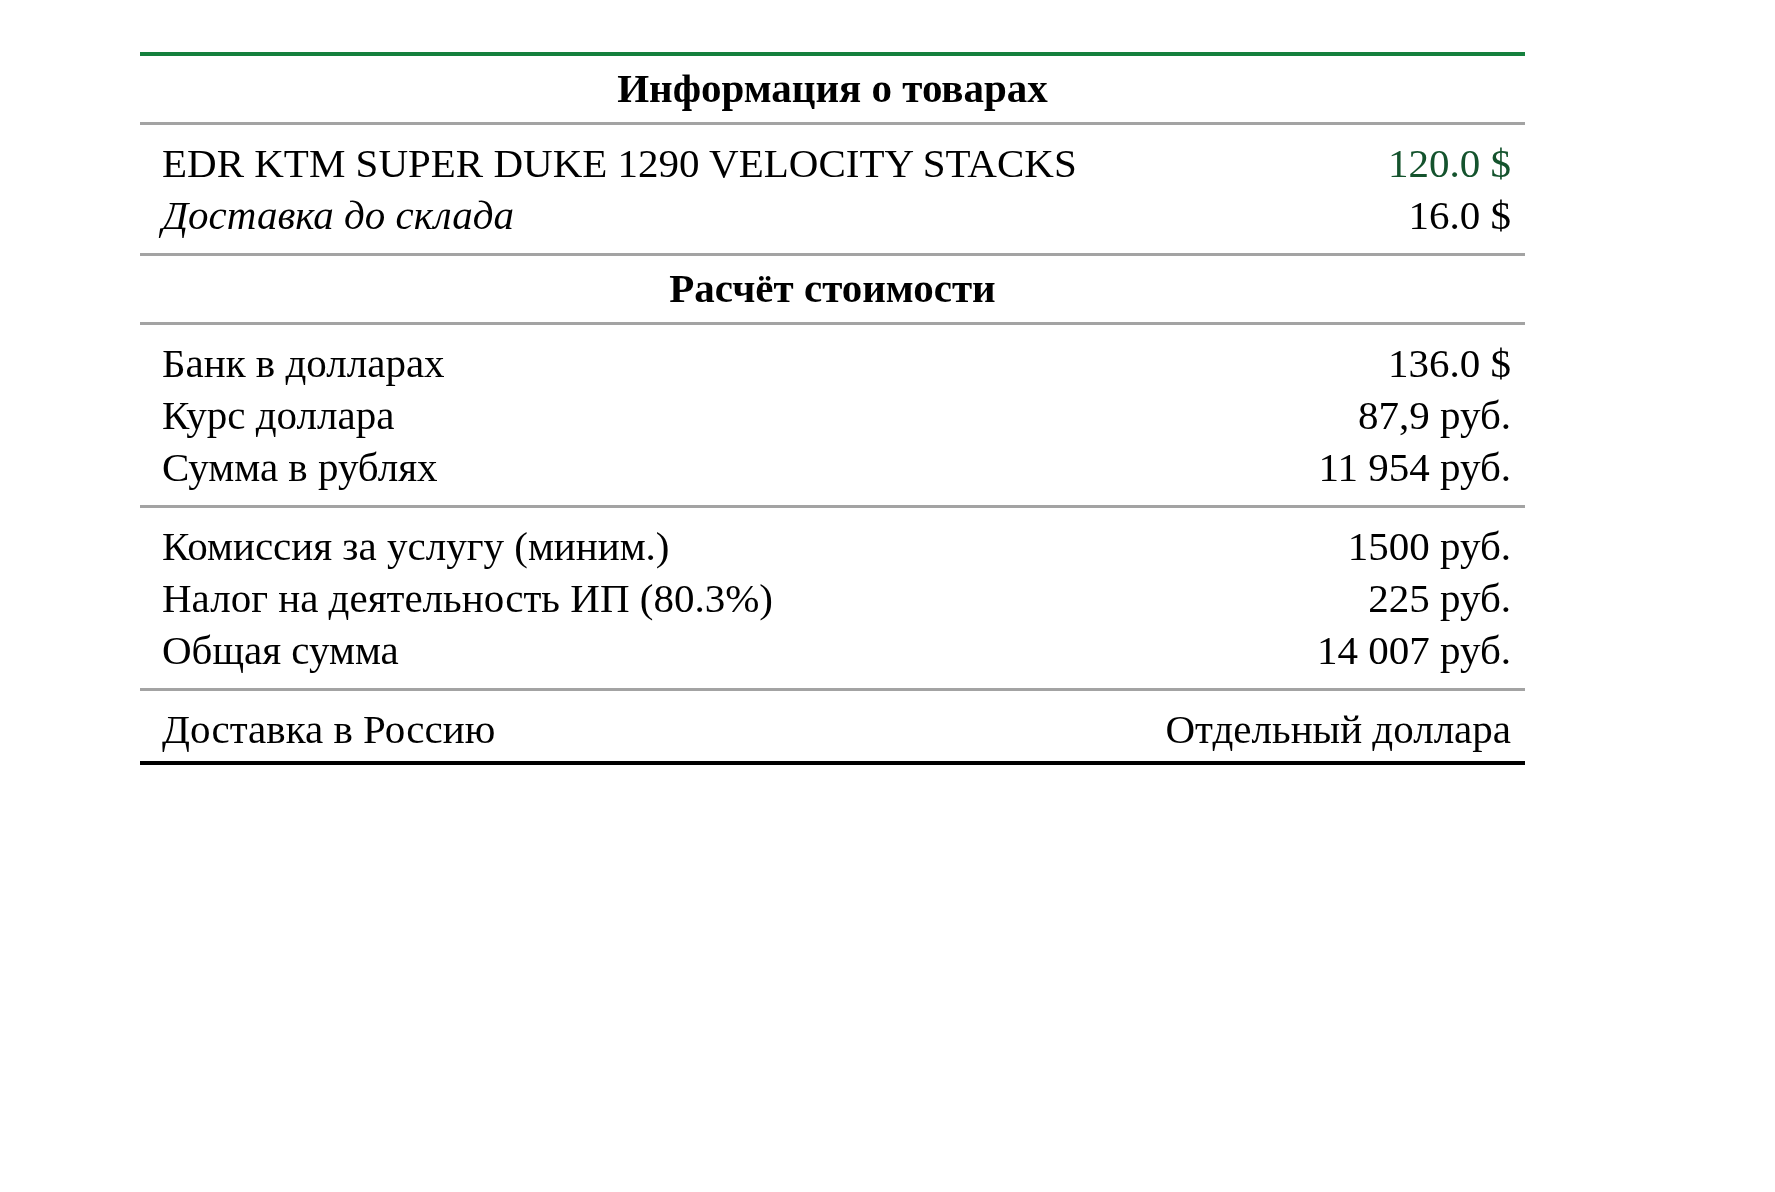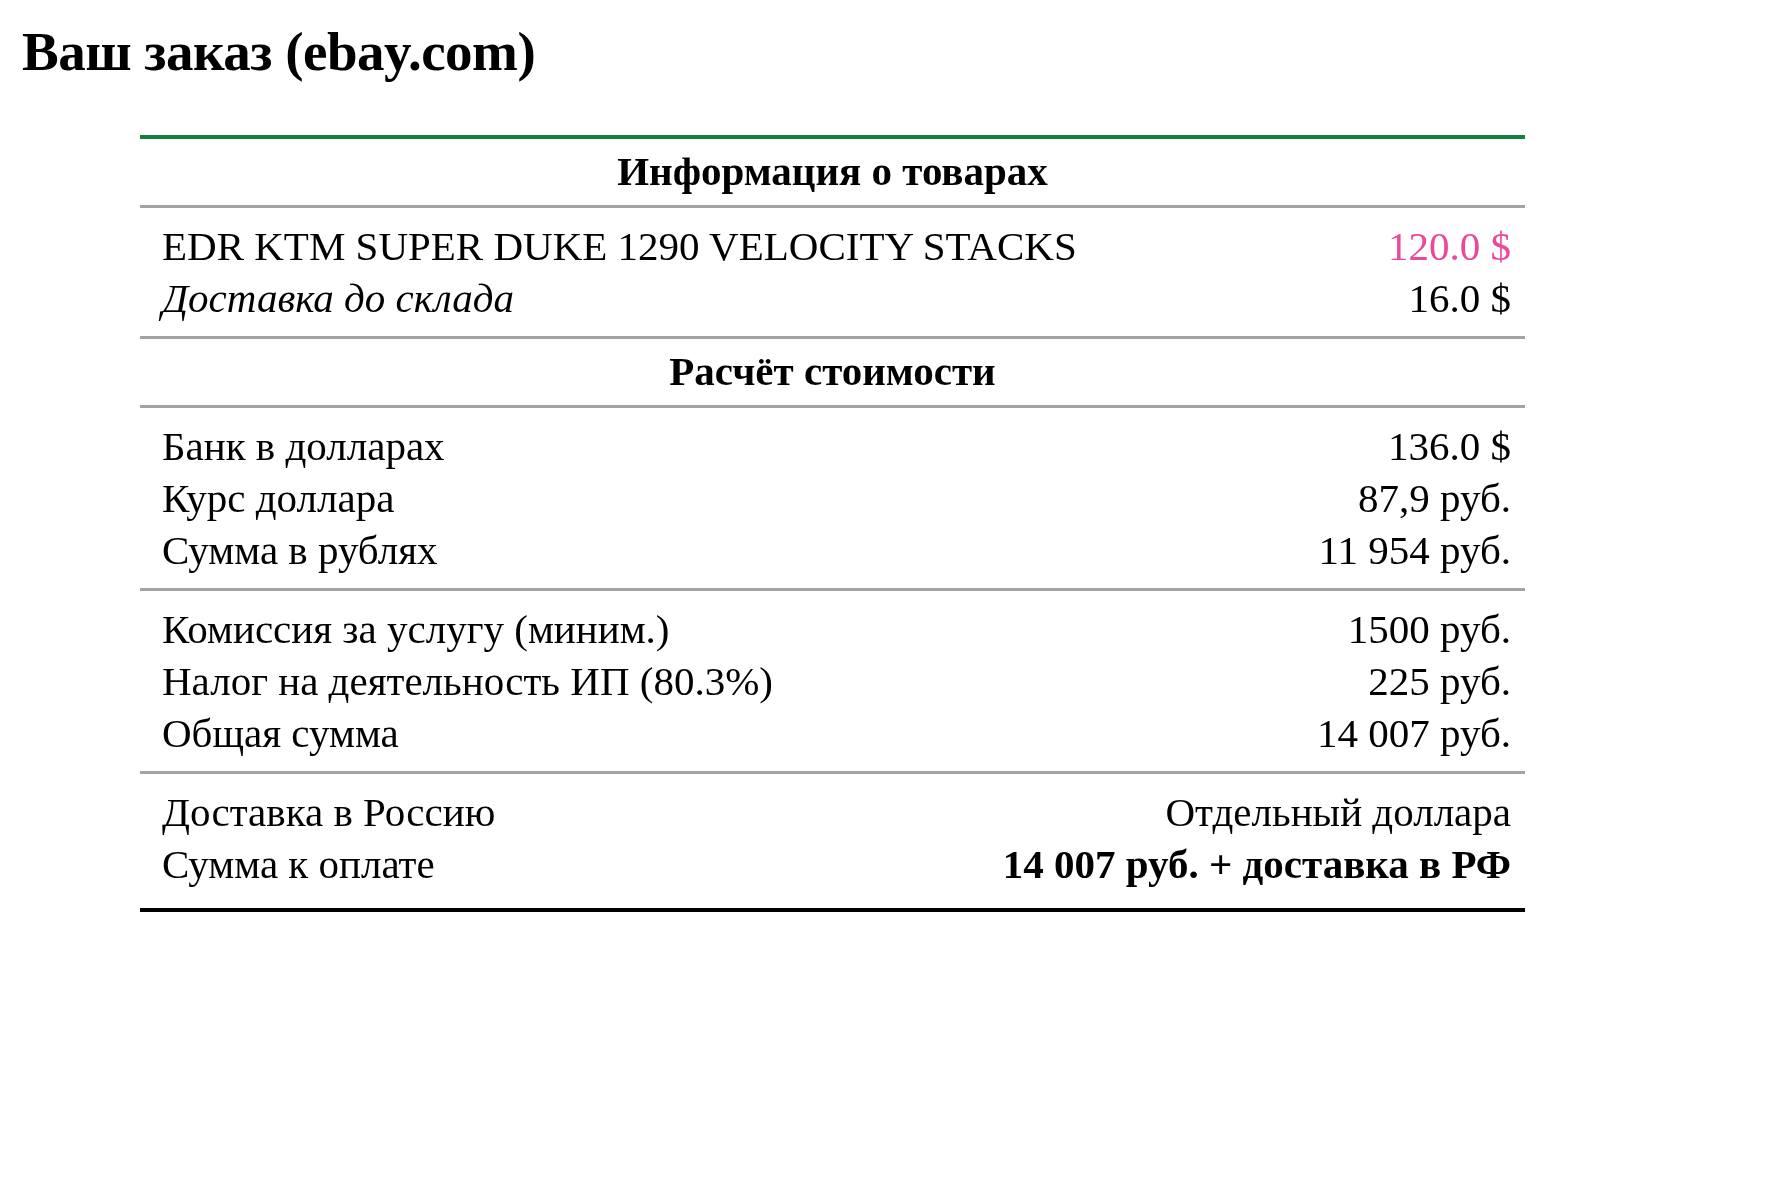--- a/index.html
+++ b/index.html
@@ -65,31 +65,30 @@
     border-top: 4px solid #15803d;
   }
   .rule-thin-top {
     border-top: 3px solid #a3a3a3;
   }
   .rule-bottom {
     border-bottom: 4px solid #000;
   }
   .pad-top td { padding-top: 12px !important; }
   .pad-bottom td { padding-bottom: 12px !important; }
-  .accent-red { color: #ec4899; }
+  .accent-red { color: #14532d; }
   .bold { font-weight: bold; }
   .italic { font-style: italic; }
   .spacer-row td { height: 6px; padding: 0 !important; line-height: 6px; }
 </style>
 </head>
 <body>
 
 <div class="page">
 
-  <h1 class="title">Ваш заказ (ebay.com)</h1>
 
   <div class="table-wrap">
     <table class="order">
       <colgroup>
         <col style="width:62%">
         <col style="width:38%">
       </colgroup>
       <tbody>
 
         <tr class="section-head rule-top">
@@ -132,24 +131,20 @@
         </tr>
         <tr class="pad-bottom">
           <td class="cell-label">Общая сумма</td>
           <td class="cell-value">14 007 руб.</td>
         </tr>
 
         <tr class="rule-thin-top pad-top">
           <td class="cell-label">Доставка в Россию</td>
           <td class="cell-value">Отдельный доллара</td>
         </tr>
-        <tr class="pad-bottom">
-          <td class="cell-label">Сумма к оплате</td>
-          <td class="cell-value bold">14 007 руб. + доставка в РФ</td>
-        </tr>
 
         <tr class="spacer-row rule-bottom">
           <td colspan="2"></td>
         </tr>
 
       </tbody>
     </table>
   </div>
 
 </div>

